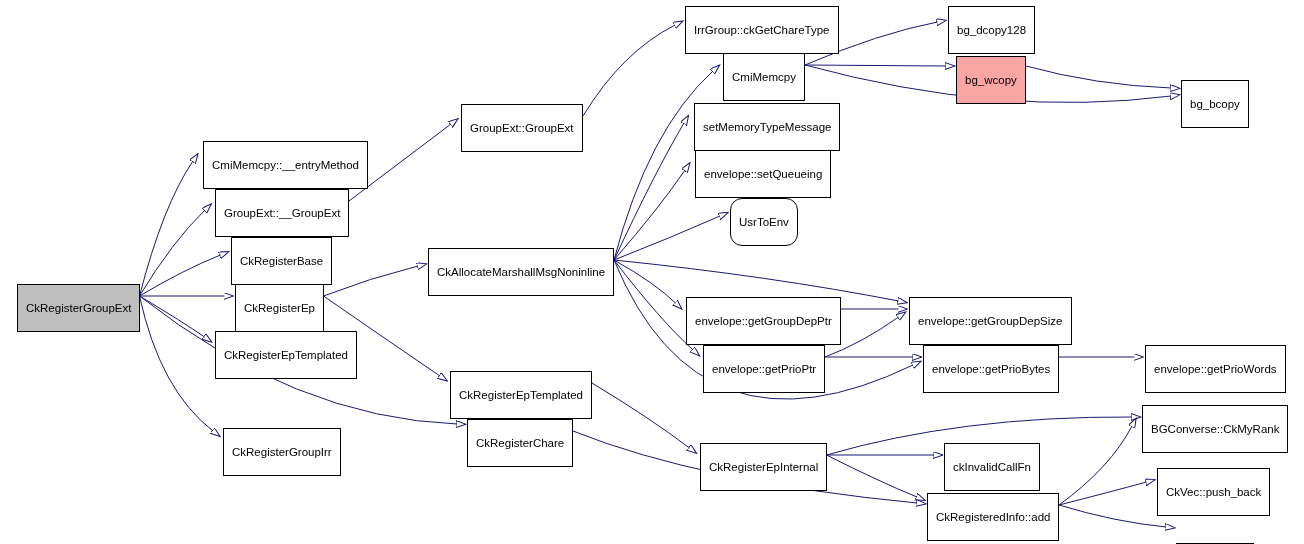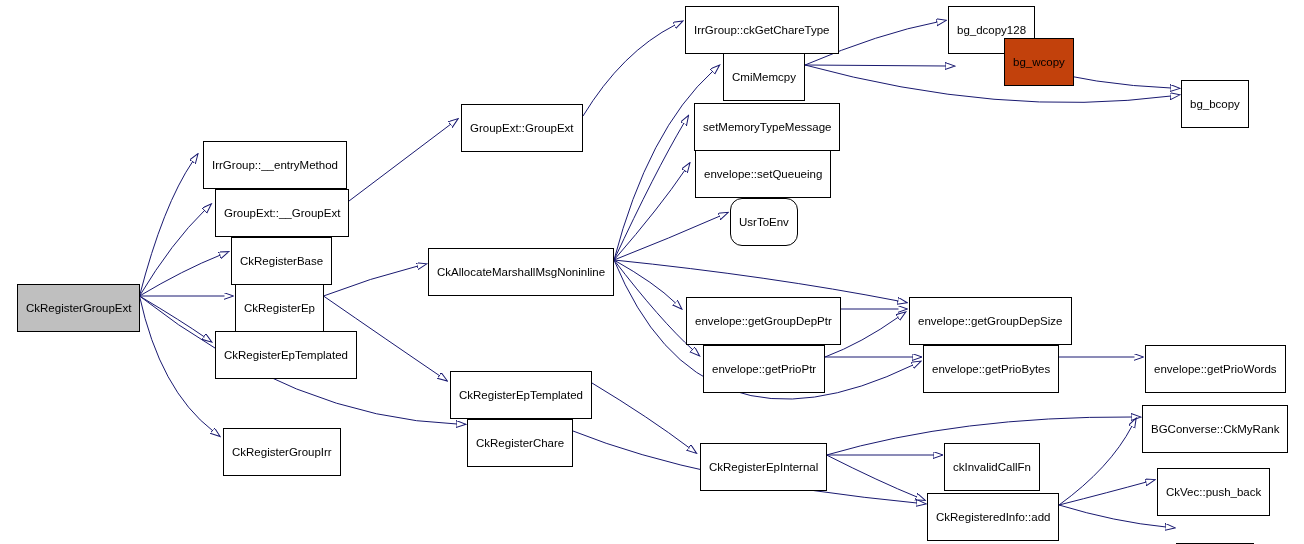--- a/index.html
+++ b/index.html
@@ -53,42 +53,42 @@
       <path d="M573,431 Q700,482 917,503" marker-end="url(#arrow)" stroke="#191970"></path>
       <path d="M826.5,455 Q960,416 1132,417" marker-end="url(#arrow)" stroke="#191970"></path>
       <path d="M826.5,455 Q880.25,455 934,455" marker-end="url(#arrow)" stroke="#191970"></path>
       <path d="M826.5,455 Q880,482 917,497" marker-end="url(#arrow)" stroke="#191970"></path>
       <path d="M1059,505 Q1110,468 1132,426" marker-end="url(#arrow)" stroke="#191970"></path>
       <path d="M1059,505 Q1110,492 1146.5,482" marker-end="url(#arrow)" stroke="#191970"></path>
       <path d="M1059,505 Q1115,522 1166,527" marker-end="url(#arrow)" stroke="#191970"></path>
     </svg>
 
 <div class="node root" style="color: rgb(0, 0, 0); border-color: rgb(0, 0, 0); background: rgb(191, 191, 191); left: 17px; top: 284px;">CkRegisterGroupExt</div>
-    <div class="node" style="color: rgb(0, 0, 0); border-color: rgb(0, 0, 0); background: rgb(255, 255, 255); left: 203px; top: 141px;">IrrGroup::__entryMethod</div>
+    <div class="node" style="color: rgb(0, 0, 0); border-color: rgb(0, 0, 0); background: rgb(255, 255, 255); left: 203px; top: 141px;">CmiMemcpy::__entryMethod</div>
     <div class="node" style="color: rgb(0, 0, 0); border-color: rgb(0, 0, 0); background: rgb(255, 255, 255); left: 215px; top: 189px;">GroupExt::__GroupExt</div>
     <div class="node" style="color: rgb(0, 0, 0); border-color: rgb(0, 0, 0); background: rgb(255, 255, 255); left: 231px; top: 237px;">CkRegisterBase</div>
     <div class="node" style="color: rgb(0, 0, 0); border-color: rgb(0, 0, 0); background: rgb(255, 255, 255); left: 235px; top: 284px;">CkRegisterEp</div>
     <div class="node" style="color: rgb(0, 0, 0); border-color: rgb(0, 0, 0); background: rgb(255, 255, 255); left: 215px; top: 331px;">CkRegisterEpTemplated</div>
     <div class="node" style="color: rgb(0, 0, 0); border-color: rgb(0, 0, 0); background: rgb(255, 255, 255); left: 223px; top: 428px;">CkRegisterGroupIrr</div>
     <div class="node" style="color: rgb(0, 0, 0); border-color: rgb(0, 0, 0); background: rgb(255, 255, 255); left: 461px; top: 104px;">GroupExt::GroupExt</div>
     <div class="node" style="color: rgb(0, 0, 0); border-color: rgb(0, 0, 0); background: rgb(255, 255, 255); left: 428px; top: 248px;">CkAllocateMarshallMsgNoninline</div>
     <div class="node" style="color: rgb(0, 0, 0); border-color: rgb(0, 0, 0); background: rgb(255, 255, 255); left: 450px; top: 371px;">CkRegisterEpTemplated</div>
     <div class="node" style="color: rgb(0, 0, 0); border-color: rgb(0, 0, 0); background: rgb(255, 255, 255); left: 467px; top: 419px;">CkRegisterChare</div>
     <div class="node" style="color: rgb(0, 0, 0); border-color: rgb(0, 0, 0); background: rgb(255, 255, 255); left: 685px; top: 6px;">IrrGroup::ckGetChareType</div>
     <div class="node" style="color: rgb(0, 0, 0); border-color: rgb(0, 0, 0); background: rgb(255, 255, 255); left: 723px; top: 53px; text-align: center;">CmiMemcpy</div>
     <div class="node" style="color: rgb(0, 0, 0); border-color: rgb(0, 0, 0); background: rgb(255, 255, 255); left: 694px; top: 103px;">setMemoryTypeMessage</div>
     <div class="node" style="color: rgb(0, 0, 0); border-color: rgb(0, 0, 0); background: rgb(255, 255, 255); left: 695px; top: 150px;">envelope::setQueueing</div>
     <div class="node" style="color: rgb(0, 0, 0); border-color: rgb(0, 0, 0); background: rgb(255, 255, 255); left: 730px; top: 198px; border-radius: 12px;">UsrToEnv</div>
     <div class="node" style="color: rgb(0, 0, 0); border-color: rgb(0, 0, 0); background: rgb(255, 255, 255); left: 686px; top: 297px;">envelope::getGroupDepPtr</div>
     <div class="node" style="color: rgb(0, 0, 0); border-color: rgb(0, 0, 0); background: rgb(255, 255, 255); left: 909px; top: 297px;">envelope::getGroupDepSize</div>
     <div class="node" style="color: rgb(0, 0, 0); border-color: rgb(0, 0, 0); background: rgb(255, 255, 255); left: 703px; top: 345px;">envelope::getPrioPtr</div>
     <div class="node" style="color: rgb(0, 0, 0); border-color: rgb(0, 0, 0); background: rgb(255, 255, 255); left: 923px; top: 345px;">envelope::getPrioBytes</div>
     <div class="node" style="color: rgb(0, 0, 0); border-color: rgb(0, 0, 0); background: rgb(255, 255, 255); left: 1145px; top: 345px;">envelope::getPrioWords</div>
     <div class="node" style="color: rgb(0, 0, 0); border-color: rgb(0, 0, 0); background: rgb(255, 255, 255); left: 948px; top: 6px;">bg_dcopy128</div>
-    <div class="node" style="color: rgb(0, 0, 0); border-color: rgb(0, 0, 0); background: #c2410c; left: 956px; top: 38px; margin-left: 48px;">bg_wcopy</div>
+    <div class="node" style="color: rgb(0, 0, 0); border-color: rgb(0, 0, 0); background: #fca5a5; left: 956px; top: 56px;">bg_wcopy</div>
     <div class="node" style="color: rgb(0, 0, 0); border-color: rgb(0, 0, 0); background: rgb(255, 255, 255); left: 1181px; top: 80px;">bg_bcopy</div>
     <div class="node" style="color: rgb(0, 0, 0); border-color: rgb(0, 0, 0); background: rgb(255, 255, 255); left: 700px; top: 443px;">CkRegisterEpInternal</div>
     <div class="node" style="color: rgb(0, 0, 0); border-color: rgb(0, 0, 0); background: rgb(255, 255, 255); left: 1142px; top: 405px;">BGConverse::CkMyRank</div>
     <div class="node" style="color: rgb(0, 0, 0); border-color: rgb(0, 0, 0); background: rgb(255, 255, 255); left: 944px; top: 443px;">ckInvalidCallFn</div>
     <div class="node" style="color: rgb(0, 0, 0); border-color: rgb(0, 0, 0); background: rgb(255, 255, 255); left: 927px; top: 493px;">CkRegisteredInfo::add</div>
     <div class="node" style="color: rgb(0, 0, 0); border-color: rgb(0, 0, 0); background: rgb(255, 255, 255); left: 1157px; top: 468px;">CkVec::push_back</div>
     <div class="node" style="color: rgb(0, 0, 0); border-color: rgb(0, 0, 0); background: #15803d; left: 1176px; top: 543px;">CkVec::size</div>
   </div>
 
 </body></html>

